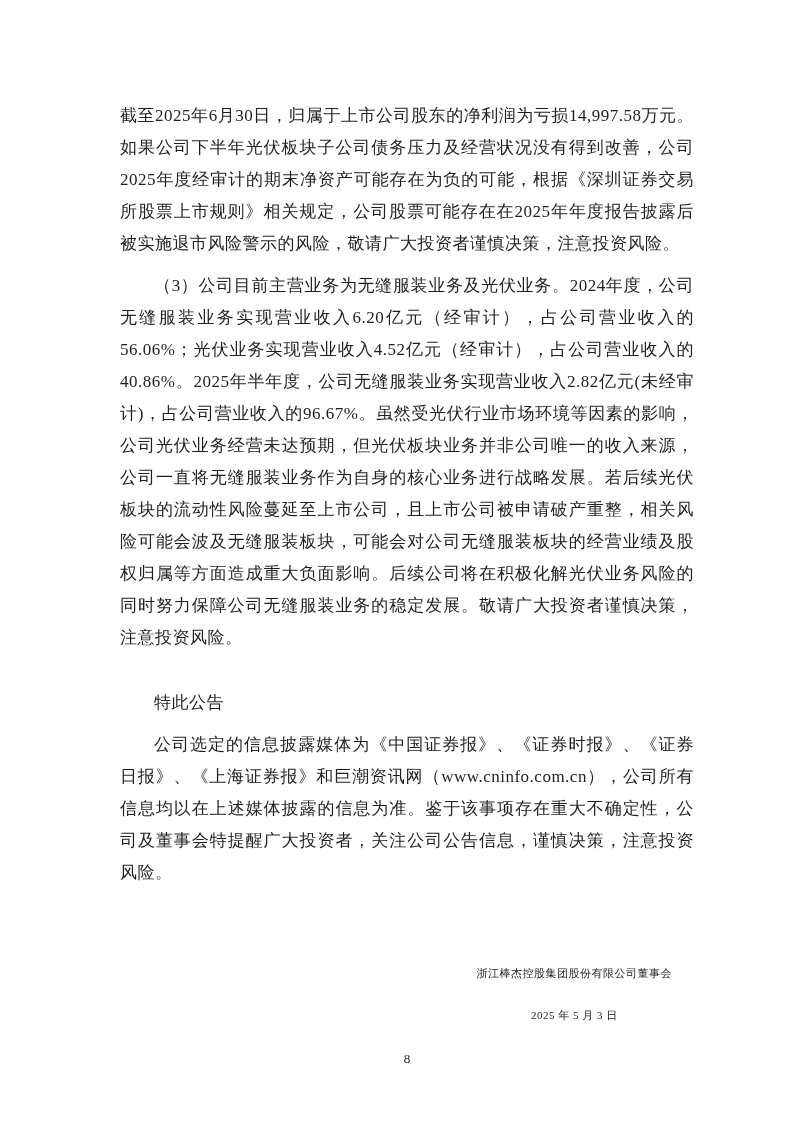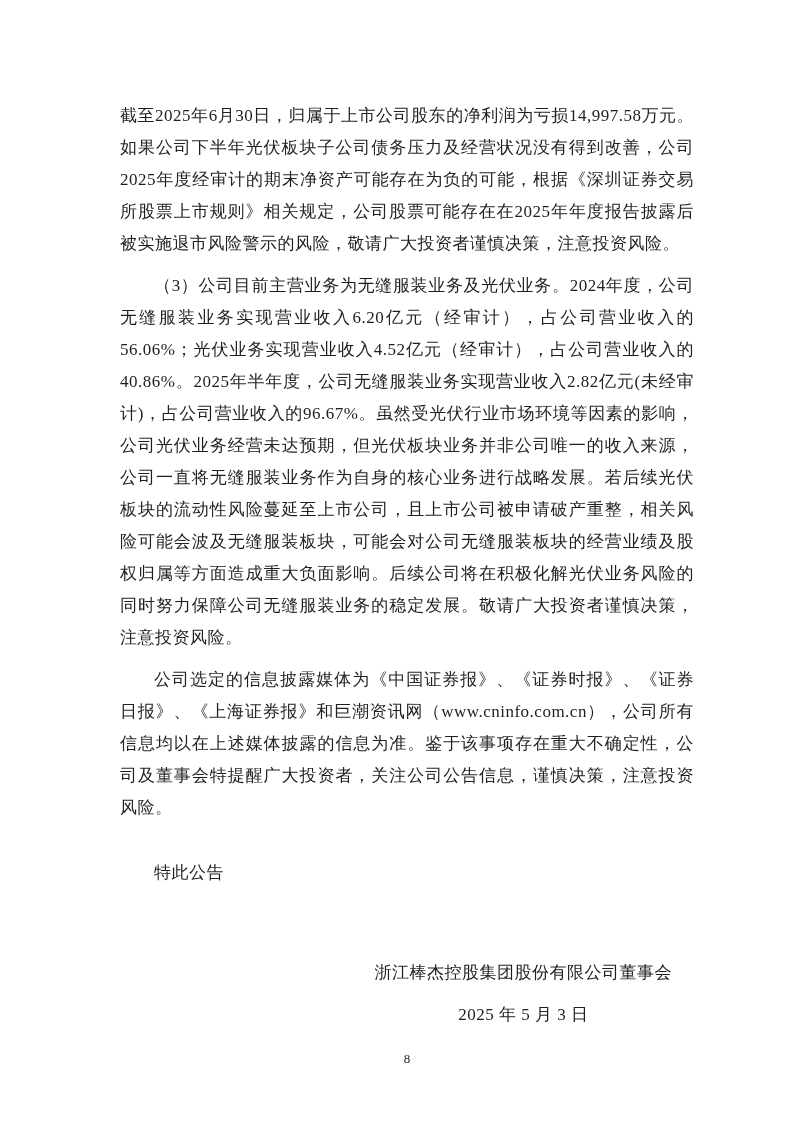--- a/index.html
+++ b/index.html
@@ -41,21 +41,21 @@
       flex-direction: column;
       align-items: flex-end;
     }
     .sig-inner {
       display: flex;
       flex-direction: column;
       align-items: center;
       width: fit-content;
     }
     .sig-line {
-      font-size: 17px;
+      font-size: 11px;
       line-height: 32px;
       letter-spacing: 0.5px;
       white-space: nowrap;
       color: #1f1f1f;
       text-align: right;
     }
     .page-number {
       position: absolute;
       top: 1036px;
       left: 0;
@@ -66,22 +66,22 @@
       color: #222222;
     }
   </style>
 </head>
 <body>
 
 <div class="page">
   <div class="content">
     <p class="para">截至2025年6月30日，归属于上市公司股东的净利润为亏损14,997.58万元。如果公司下半年光伏板块子公司债务压力及经营状况没有得到改善，公司2025年度经审计的期末净资产可能存在为负的可能，根据《深圳证券交易所股票上市规则》相关规定，公司股票可能存在在2025年年度报告披露后被实施退市风险警示的风险，敬请广大投资者谨慎决策，注意投资风险。</p>
     <p class="para indent">（3）公司目前主营业务为无缝服装业务及光伏业务。2024年度，公司无缝服装业务实现营业收入6.20亿元（经审计），占公司营业收入的56.06%；光伏业务实现营业收入4.52亿元（经审计），占公司营业收入的40.86%。2025年半年度，公司无缝服装业务实现营业收入2.82亿元(未经审计)，占公司营业收入的96.67%。虽然受光伏行业市场环境等因素的影响，公司光伏业务经营未达预期，但光伏板块业务并非公司唯一的收入来源，公司一直将无缝服装业务作为自身的核心业务进行战略发展。若后续光伏板块的流动性风险蔓延至上市公司，且上市公司被申请破产重整，相关风险可能会波及无缝服装板块，可能会对公司无缝服装板块的经营业绩及股权归属等方面造成重大负面影响。后续公司将在积极化解光伏业务风险的同时努力保障公司无缝服装业务的稳定发展。敬请广大投资者谨慎决策，注意投资风险。</p>
+    <p class="para indent notice">特此公告</p>
     <p class="para indent">公司选定的信息披露媒体为《中国证券报》、《证券时报》、《证券日报》、《上海证券报》和巨潮资讯网（www.cninfo.com.cn），公司所有信息均以在上述媒体披露的信息为准。鉴于该事项存在重大不确定性，公司及董事会特提醒广大投资者，关注公司公告信息，谨慎决策，注意投资风险。</p>
-    <p class="para indent notice">特此公告</p>
 
     <div class="sig-block">
       <div class="sig-inner">
         <div class="sig-line">浙江棒杰控股集团股份有限公司董事会</div>
         <div class="sig-line">2025 年 5 月 3 日</div>
       </div>
     </div>
   </div>
 
   <div class="page-number">8</div>

